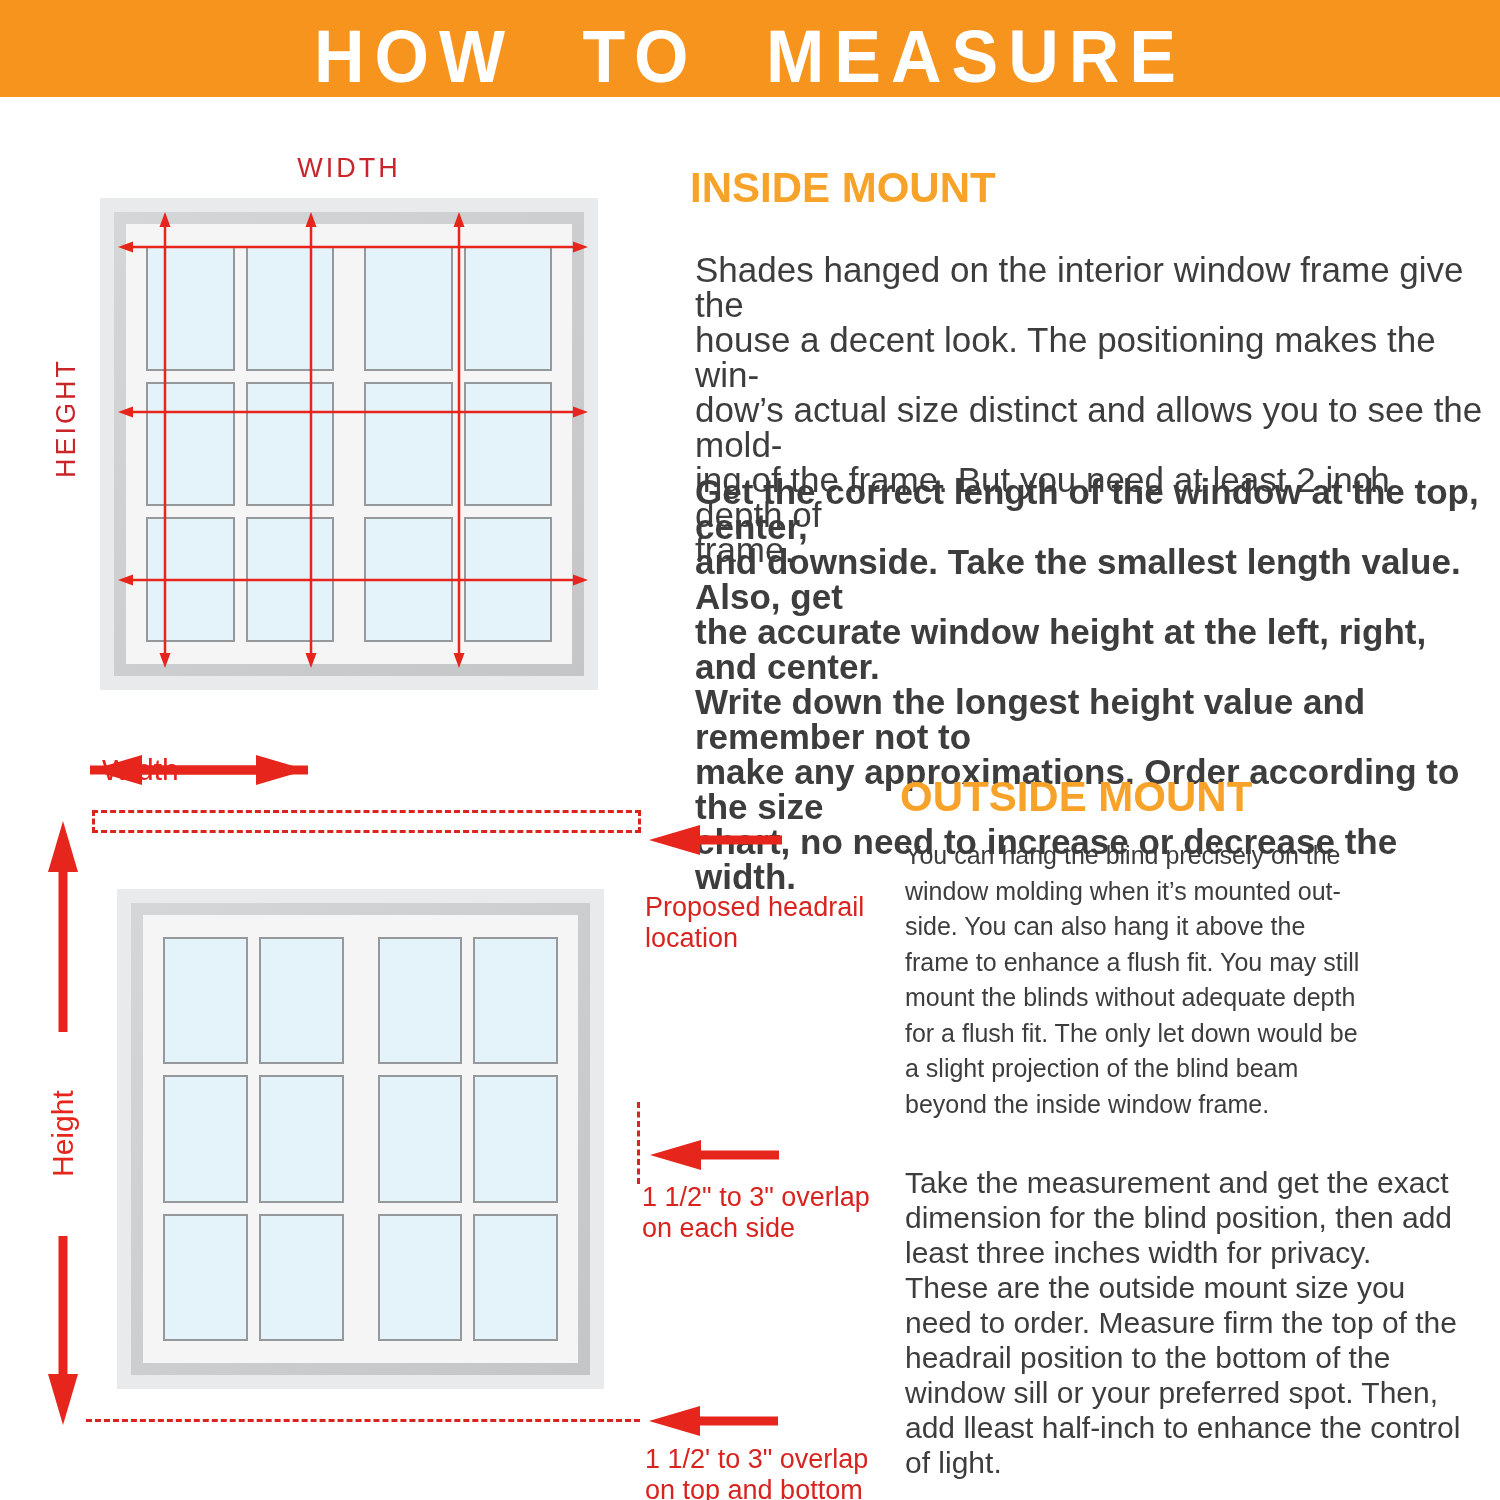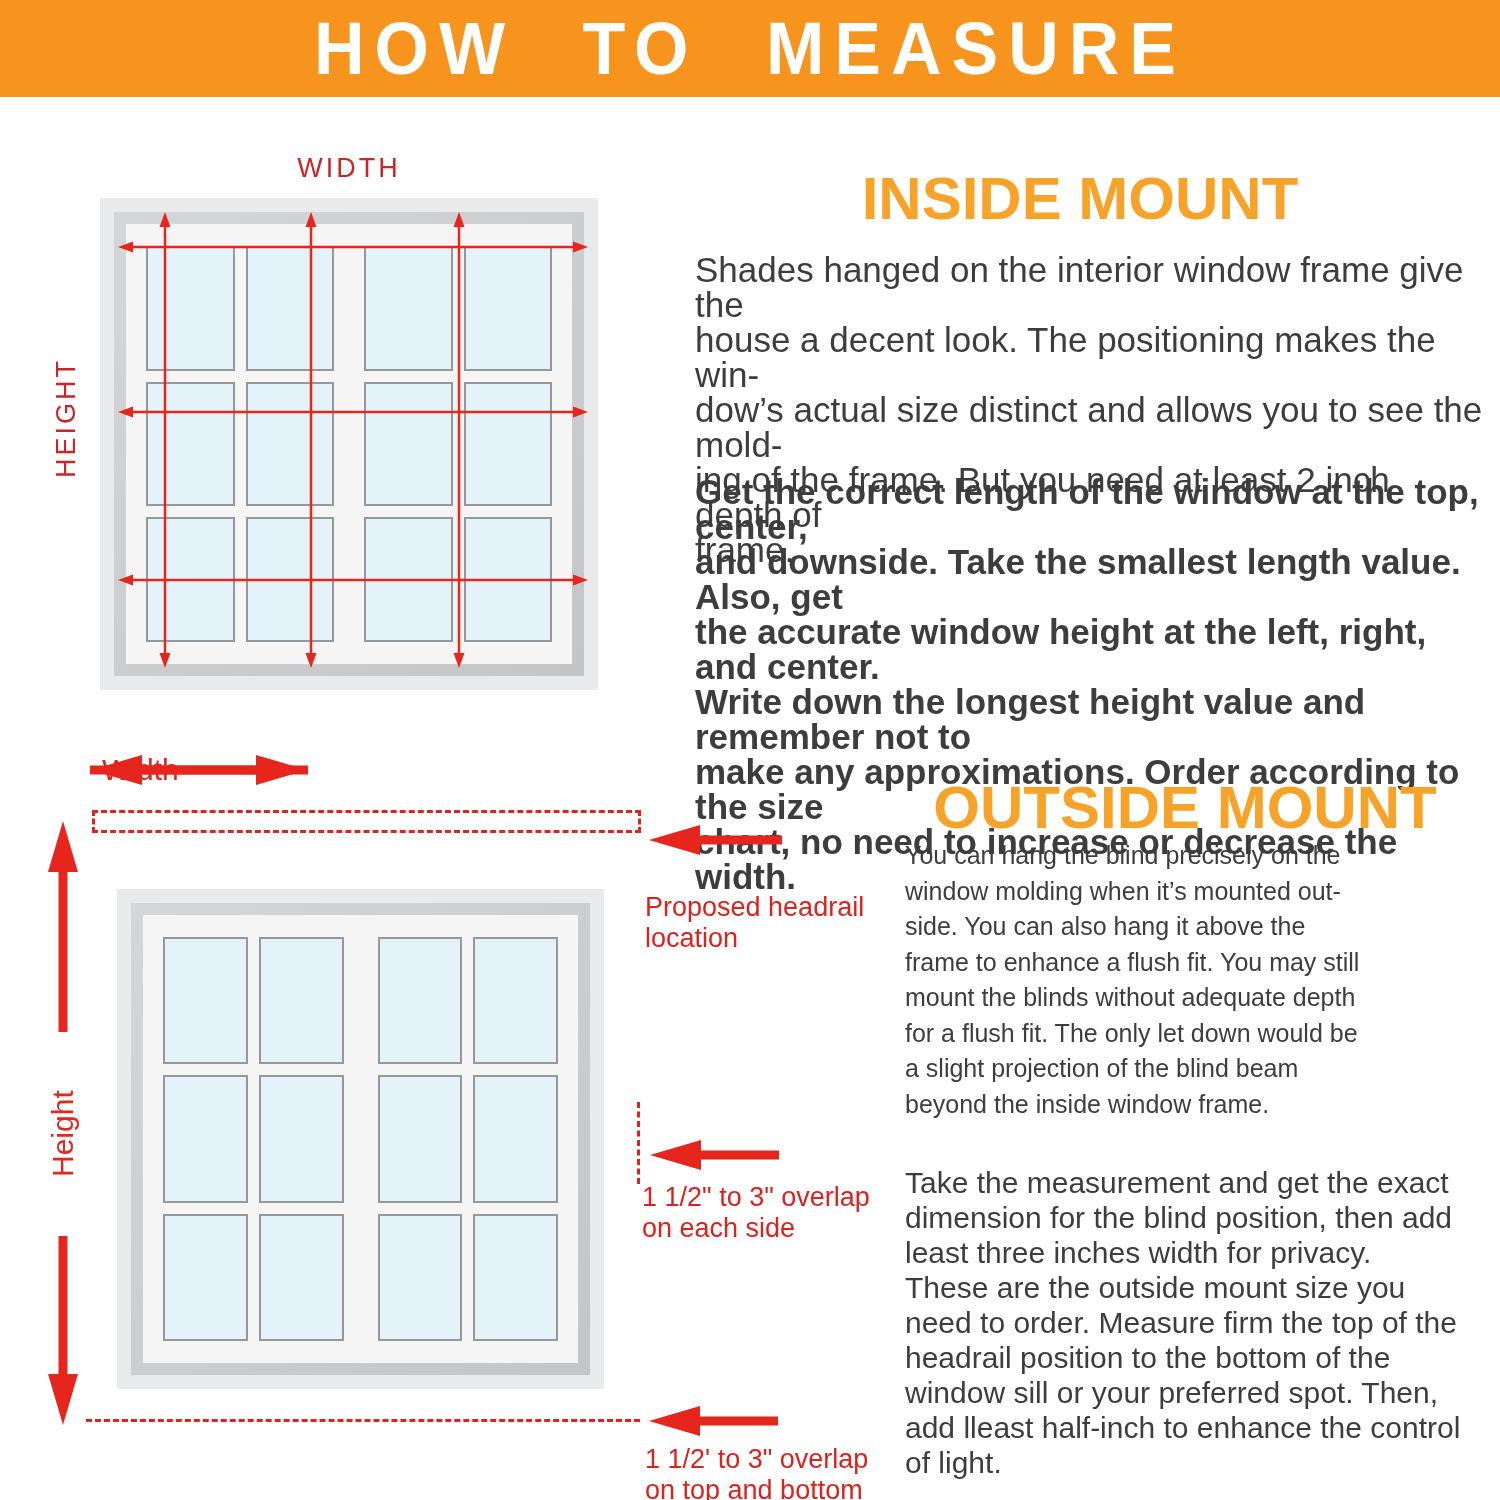--- a/index.html
+++ b/index.html
@@ -8,27 +8,27 @@
     --body-text:#3D3D3D; --frame-outer:#E9EAEB; --frame-bevel:#CBCDCF;
     --frame-white:#F5F5F6; --pane-blue:#E4F2F9; --pane-border:#96999B;
   }
   *{margin:0;padding:0;box-sizing:border-box;}
   html,body{width:1500px;height:1500px;}
   body{font-family:"Liberation Sans",sans-serif;background:#ffffff;position:relative;overflow:hidden;}
   .page{position:absolute;inset:0;}
 
   
   .banner{position:absolute;left:0;top:0;width:1500px;height:97px;background:var(--banner-orange);
-    display:flex;align-items:center;justify-content:center;}
+    display:flex;align-items:flex-end;justify-content:center;}
   .banner h1{color:#ffffff;font-size:70px;font-weight:700;letter-spacing:10px;word-spacing:38px;
     transform:scaleY(1.05);white-space:nowrap;}
 
   
   .para{position:absolute;color:var(--body-text);font-size:35px;line-height:35px;white-space:pre-line;}
-  .heading{position:absolute;text-align:center;color:var(--heading-orange);font-size:60px;font-weight:700;white-space:nowrap;}
+  .heading{position:absolute;text-align:left;color:var(--heading-orange);font-size:42px;font-weight:700;white-space:nowrap;}
   .axis-label{position:absolute;color:var(--label-red);font-size:27px;letter-spacing:3px;}
   .axis-label.h{text-align:center;}
   .vert{writing-mode:vertical-rl;transform:rotate(180deg);text-align:center;display:flex;align-items:center;justify-content:center;}
   .note{position:absolute;color:var(--annotation-red);font-size:27px;line-height:31px;white-space:pre-line;}
   .red-dim-label{color:var(--arrow-red);font-size:30px;white-space:nowrap;}
 
   
   .win{position:absolute;background:var(--frame-outer);padding:14px;}
   .win .bevel{width:100%;height:100%;background:linear-gradient(135deg,#D5D6D8 0%,#C3C5C7 100%);padding:12px;}
   .win .whiteframe{width:100%;height:100%;background:var(--frame-white);padding:22px 20px;}

